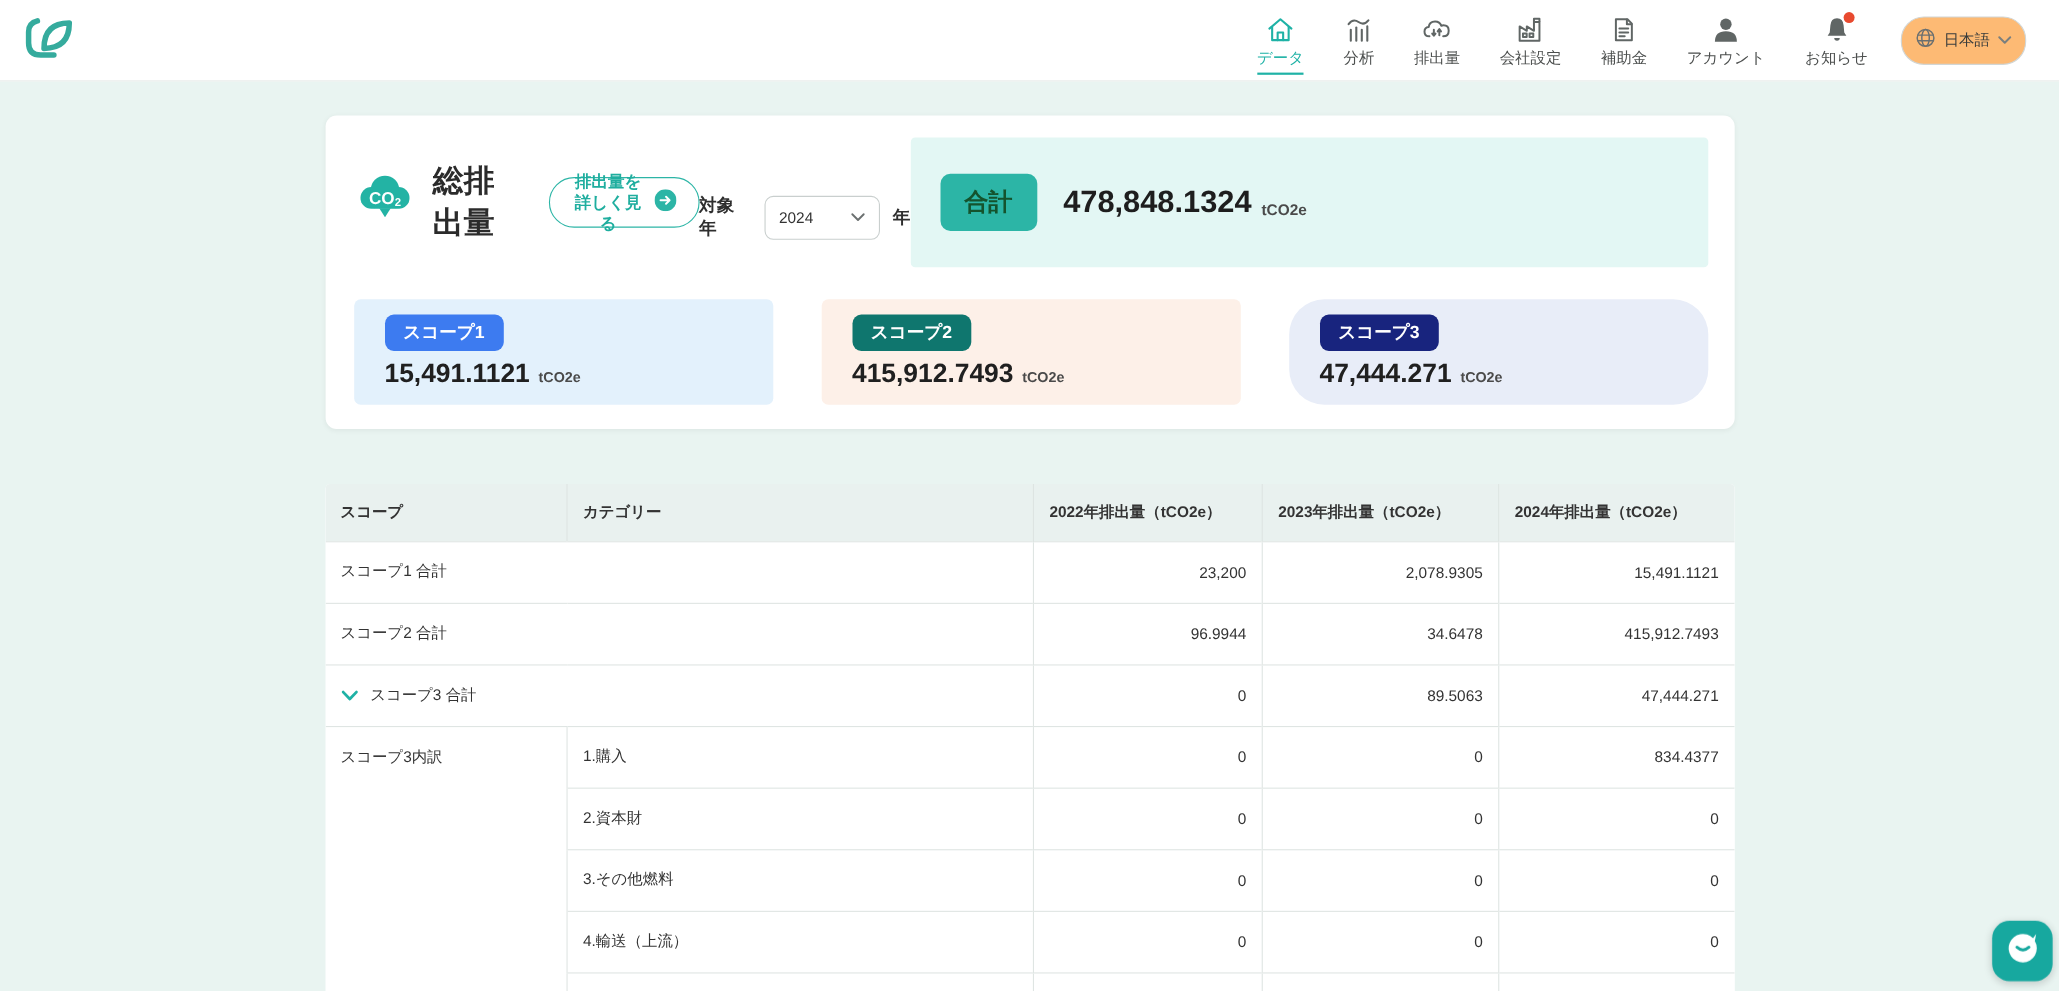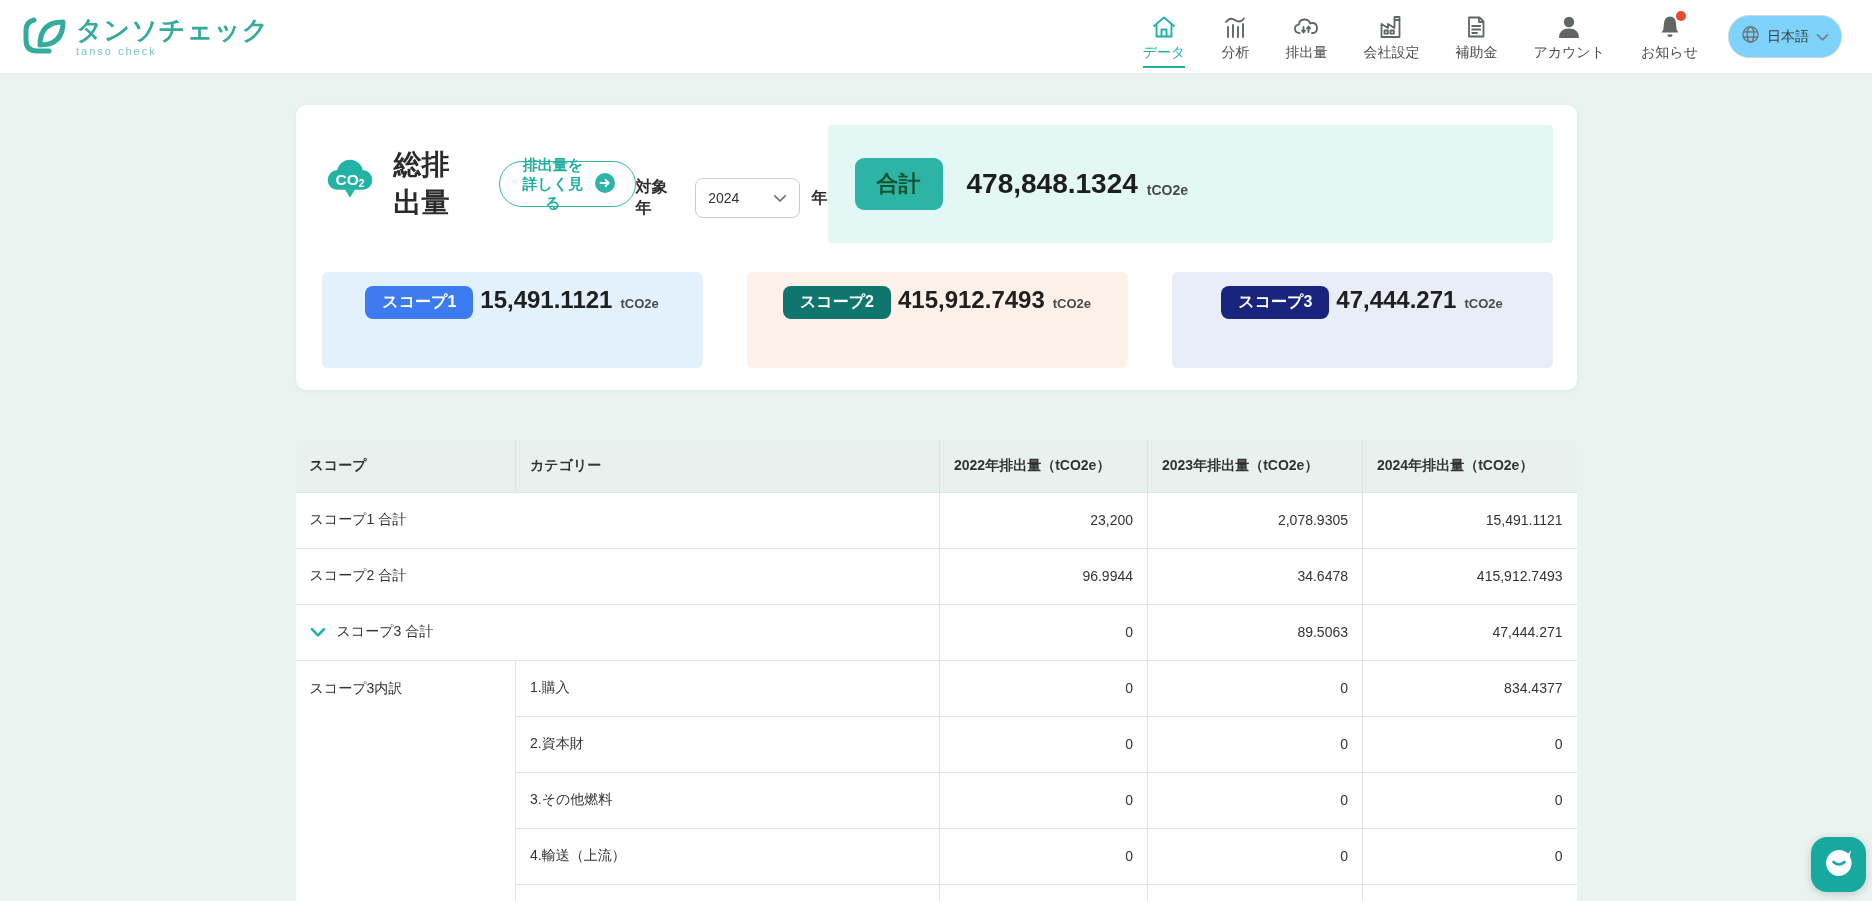--- a/index.html
+++ b/index.html
@@ -19,21 +19,21 @@
   .brand-sub { font-size:11px; color:#79c6ba; letter-spacing:2px; margin-top:1px; }
   .nav { margin-left:auto; display:flex; align-items:flex-start; gap:36px; }
   .nav-item { display:flex; flex-direction:column; align-items:center; gap:3px; cursor:pointer; color:#606665; padding-top:8px; }
   .nav-item .nav-label { font-size:14px; font-weight:500; color:#4c4f4e; padding-bottom:4px; border-bottom:2px solid transparent; }
   .nav-item.active { color:#1fb2a6; }
   .nav-item.active .nav-label { color:#1fb2a6; border-bottom-color:#1fb2a6; }
   .nav-icon-wrap { height:28px; display:flex; align-items:center; position:relative; }
   .notif-dot { position:absolute; top:-2px; right:-4px; width:10px; height:10px; border-radius:50%; background:#e84a2f; }
   .lang-pill {
     margin-left:30px; display:flex; align-items:center; gap:7px;
-    border:1px solid #d2d6d5; border-radius:21px; padding:9px 12px; background:#7dd3fc; cursor:pointer;
+    border:1px solid #d2d6d5; border-radius:21px; padding:9px 12px; background:#fdba74; cursor:pointer;
   }
   .lang-label { font-size:14px; color:#3a3d3c; }
   
   .main { width:1281px; margin:31px auto 0; }
   .summary-card {
     background:#fff; border-radius:10px; padding:20px 24px 22px 26px;
     box-shadow:0 1px 5px rgba(0,0,0,.05);
   }
   .card-top { display:flex; }
   .card-left { display:flex; flex-direction:row; }
@@ -60,21 +60,21 @@
   }
   .total-badge {
     background:#2cb5a6; color:#14532d; font-size:22px; font-weight:700;
     padding:11px 22px; border-radius:9px;
   }
   .total-value { font-size:28px; font-weight:700; color:#1e1e1e; margin-left:24px; }
   .total-unit { font-size:14px; font-weight:600; color:#4a4a4a; margin-left:9px; align-self:center; margin-top:12px; }
   .scopes-row { display:flex; gap:44px; margin-top:29px; }
   .scope-card {
     flex:1; height:96px; border-radius:6px; padding:14px 28px;
-    display:flex; flex-direction:row; justify-content:center; gap:7px;
+    display:flex; flex-direction:column; justify-content:center; gap:7px;
   }
   .scope-badge {
     align-self:flex-start; color:#fff; font-size:16px; font-weight:700;
     padding:6px 17px; border-radius:8px;
   }
   .scope-value-row { display:flex; align-items:baseline; }
   .scope-value { font-size:24px; font-weight:700; color:#202020; }
   .scope-unit { font-size:13px; font-weight:600; color:#4a4a4a; margin-left:8px; }
   
   .emissions-table { width:100%; border-collapse:collapse; background:#fff; margin-top:50px; font-size:14px; color:#333; border-radius:4px 4px 0 0; overflow:hidden; }
@@ -97,24 +97,20 @@
 </head>
 <body>
 
 <header class="header">
   <div class="brand">
     <span>
       <svg width="48" height="48" viewBox="0 0 48 48" fill="none">
         <path d="M16 9 Q8 11 8 19 V29 Q8 40 19 40 H31" stroke="#35ab9d" stroke-width="5" stroke-linecap="round" fill="none"></path>
         <path d="M22 34 Q22 11 45 11 Q45 34 22 34 Z" fill="none" stroke="#35ab9d" stroke-width="5" stroke-linejoin="round"></path>
       </svg>
-    </span>
-    <span class="brand-text">
-      <span class="brand-name">タンソチェック</span>
-      <span class="brand-sub">tanso check</span>
     </span>
   </div>
 
   <nav class="nav">
     <div class="nav-item active">
       <span class="nav-icon-wrap">
         <svg width="26" height="26" viewBox="0 0 26 26" fill="none" stroke="currentColor" stroke-width="1.9" stroke-linecap="round" stroke-linejoin="round">
           <path d="M3 12 L13 3.5 L23 12"></path>
             <path d="M5.5 10.5 V22.5 H20.5 V10.5"></path>
             <path d="M10.5 22.5 V15.5 H15.5 V22.5"></path>
@@ -264,21 +260,21 @@
           <span class="scope-unit">tCO2e</span>
         </div>
       </div>
       <div class="scope-card" style="background: rgb(253, 240, 232);">
         <span class="scope-badge" style="background: #0f766e;">スコープ2</span>
         <div class="scope-value-row">
           <span class="scope-value">415,912.7493</span>
           <span class="scope-unit">tCO2e</span>
         </div>
       </div>
-      <div class="scope-card" style="background: rgb(232, 237, 248);">
+      <div class="scope-card" style="background: rgb(232, 237, 248); border-radius: 32px;">
         <span class="scope-badge" style="background: rgb(24, 36, 126);">スコープ3</span>
         <div class="scope-value-row">
           <span class="scope-value">47,444.271</span>
           <span class="scope-unit">tCO2e</span>
         </div>
       </div>
     </div>
   </section>
 
   <table class="emissions-table">

